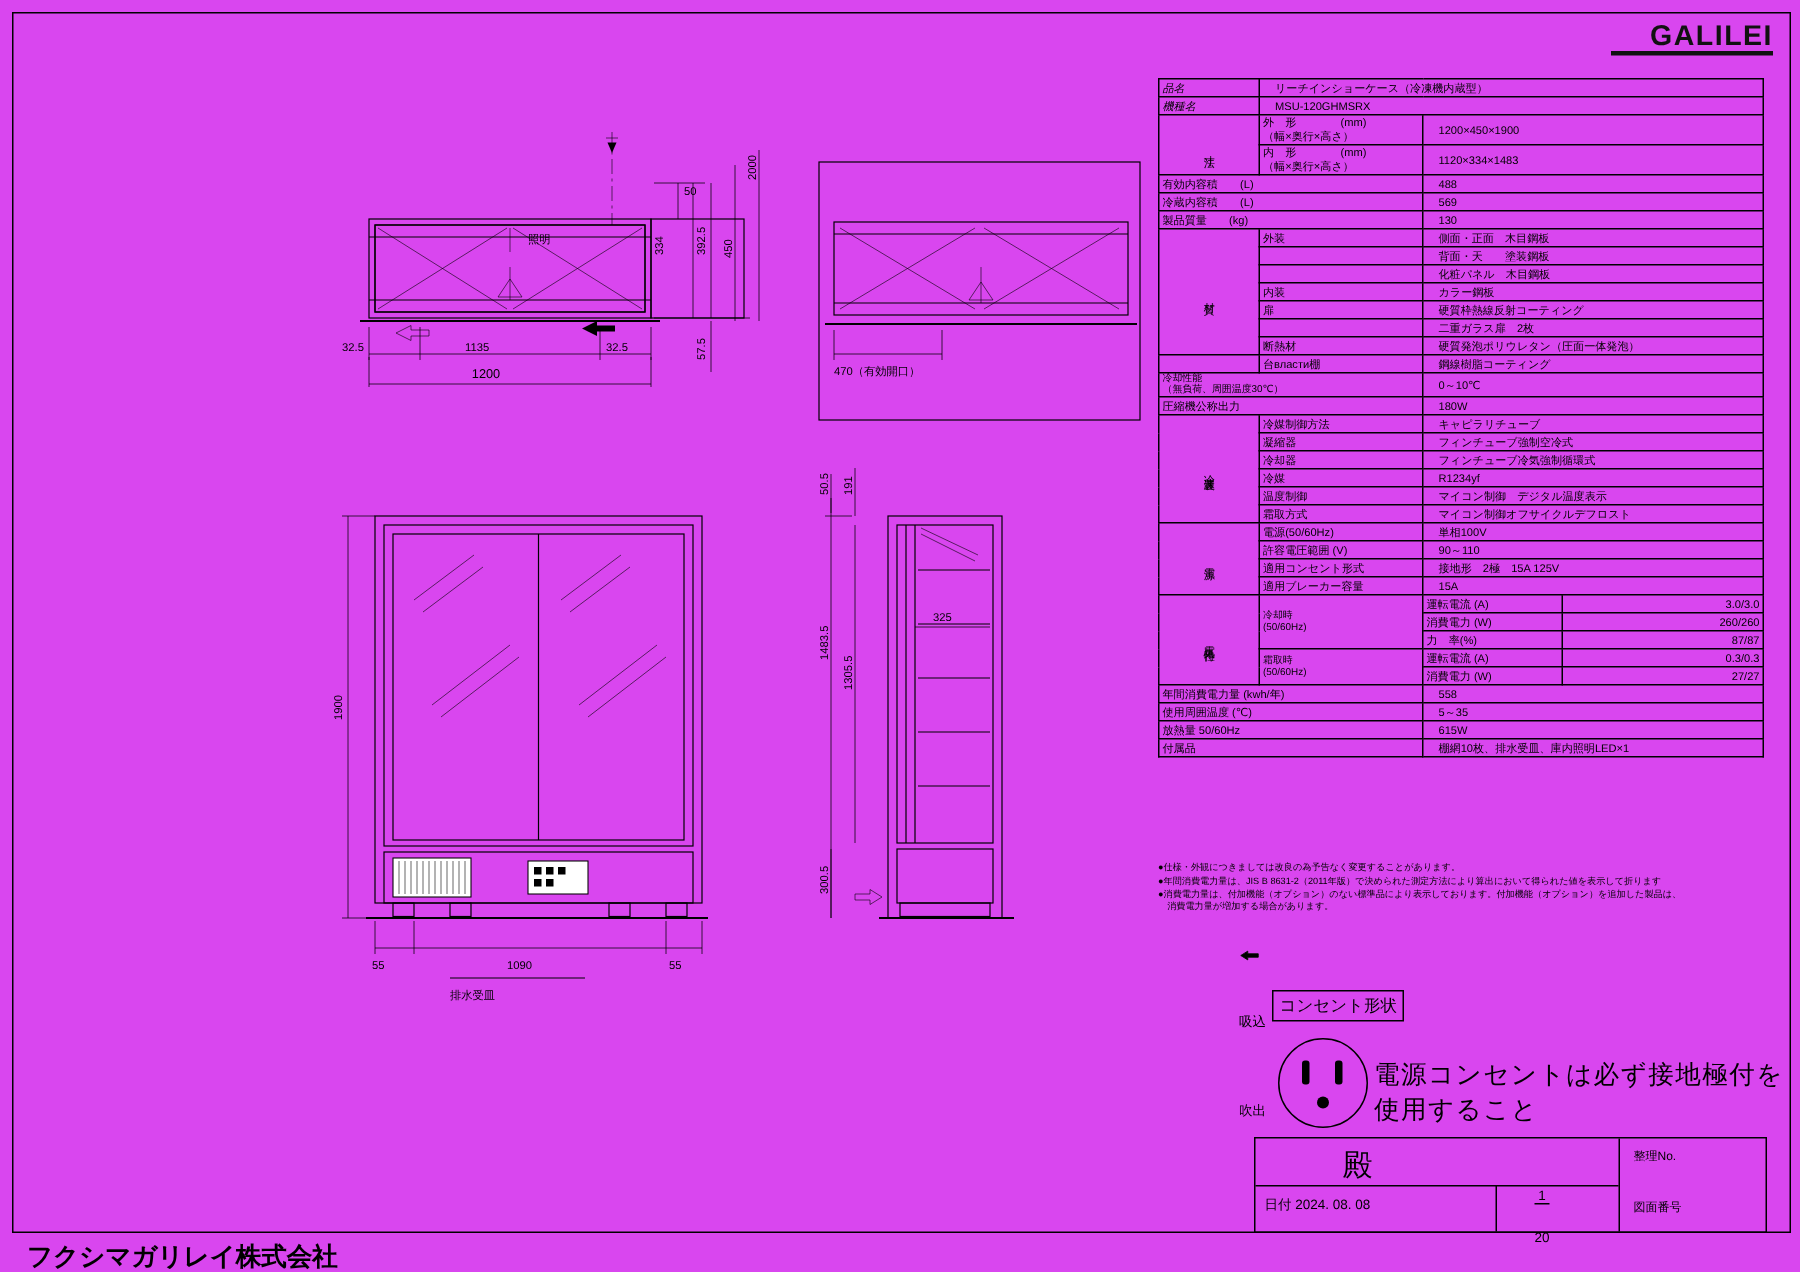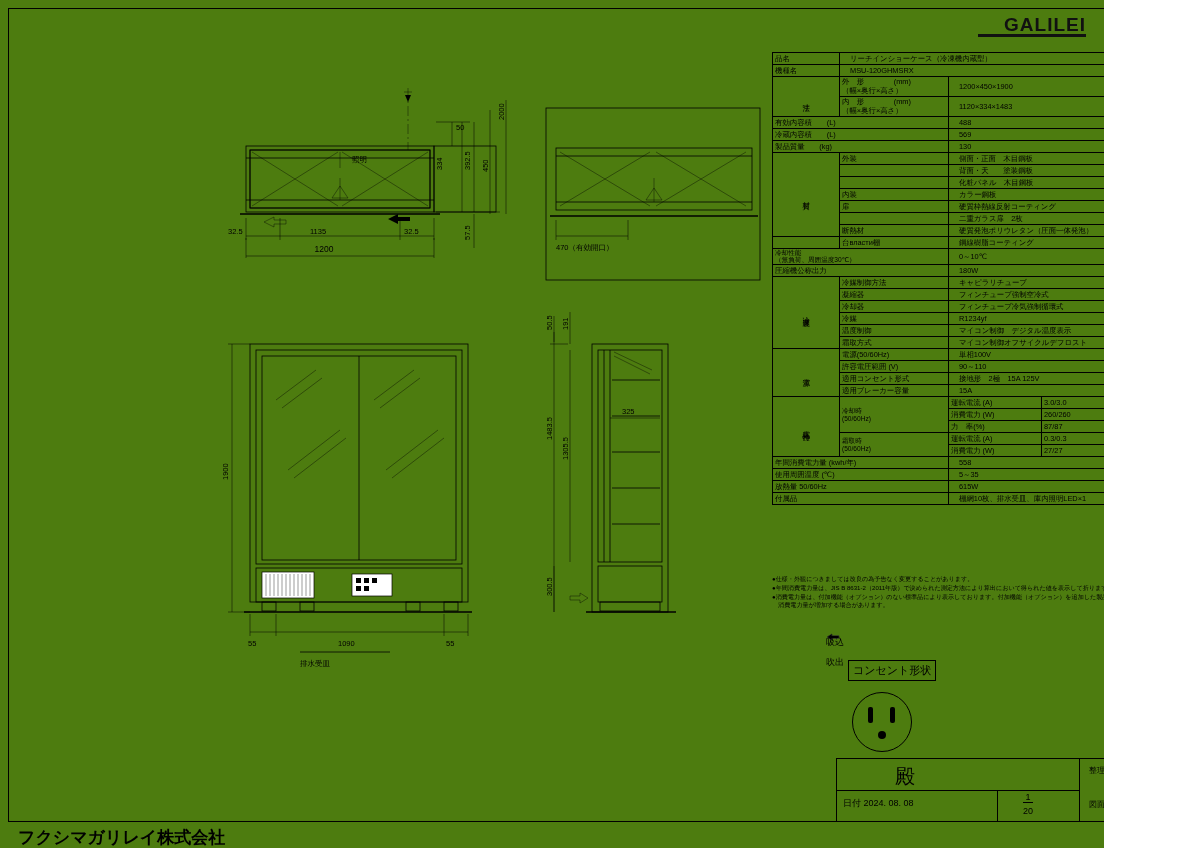--- a/index.html
+++ b/index.html
@@ -1,37 +1,37 @@
 <!DOCTYPE html>
 <html><head>
 <meta charset="utf-8">
 <style>
   html,body{margin:0;padding:0;background:#fff;}
   body{font-family:"Liberation Sans","DejaVu Sans",sans-serif;color:#000;}
-  #sheet{position:relative;width:1104px;height:848px;overflow:hidden;background:#4d7c0f;}
+  #sheet{position:relative;width:1200px;height:848px;overflow:hidden;background:#d946ef;}
   .frame{position:absolute;left:8px;top:8px;width:1184px;height:812px;border:1.5px solid #000;}
   .brand{position:absolute;right:18px;top:14px;font-weight:bold;font-size:19px;letter-spacing:1px;color:#111;}
   .brandbar{position:absolute;right:18px;top:34px;width:108px;height:3px;background:#111;}
   .company{position:absolute;left:18px;top:826px;font-size:17px;font-weight:bold;text-align:right;}
 
   
   .spec{position:absolute;left:772px;top:52px;width:404px;border-collapse:collapse;font-size:7.4px;line-height:1.28;}
   .spec td{border:0.7px solid #000;padding:0px 2px;vertical-align:middle;height:11px;}
-  .spec td.lbl{width:62px;text-align:left;}
+  .spec td.lbl{width:62px;text-align:left;font-style:italic;}
   .spec td.lbl2{width:18px;text-align:center;letter-spacing:-1px;}
   .spec td.val{padding-left:10px;}
-  .spec td.c{text-align:left;}
+  .spec td.c{text-align:right;}
   .vert{writing-mode:vertical-rl;text-orientation:upright;letter-spacing:1px;line-height:1;display:inline-block;}
 
   .note{position:absolute;left:772px;top:575px;width:404px;font-size:6.1px;line-height:1.45;}
   .note div{white-space:nowrap;}
 
   
   .legend{position:absolute;left:826px;top:632px;font-size:9px;line-height:20px;}
-  .legend .row{display:flex;align-items:center;gap:6px;}
+  .legend .row{display:flex;align-items:center;gap:6px;margin-top:39px;}
   .arrowO{display:inline-block;width:14px;height:10px;}
   .konsent{position:absolute;left:848px;top:660px;border:1px solid #000;padding:2px 4px;font-size:11px;}
 
   
   .plug{position:absolute;left:852px;top:692px;width:58px;height:58px;border-radius:50%;border:1.2px solid #000;}
   .plug i{position:absolute;background:#000;}
   .plugtxt{position:absolute;left:916px;top:705px;font-size:17px;letter-spacing:1px;}
 
   
   .areabox{position:absolute;left:930px;top:622px;width:246px;height:78px;border:1px solid #000;}
@@ -43,21 +43,21 @@
 
   
   .tb{position:absolute;left:836px;top:758px;width:340px;height:62px;border:1px solid #000;}
   .tb .v1{position:absolute;left:0;top:31px;width:242px;height:0;border-top:1px solid #000;}
   .tb .c1{position:absolute;left:242px;top:0;width:0;height:62px;border-left:1px solid #000;}
   .tb .c2{position:absolute;left:160px;top:31px;width:0;height:31px;border-left:1px solid #000;}
   .tb .dono{position:absolute;left:58px;top:4px;font-size:20px;}
   .tb .seiri{position:absolute;left:252px;top:6px;font-size:8px;}
   .tb .date{position:absolute;left:6px;top:38px;font-size:9px;}
   .tb .scale{position:absolute;left:186px;top:33px;font-size:9px;text-align:center;}
-  .tb .scale .den{border-top:1px solid #000;padding-top:3px;}
+  .tb .scale .den{border-top:1px solid #000;padding-top:17px;}
   .tb .zu{position:absolute;left:252px;top:40px;font-size:8px;font-family:Liberation Mono, monospace;}
 
   
   svg{position:absolute;left:0;top:0;overflow:visible;}
   .ln{stroke:#000;stroke-width:0.8;fill:none;}
   .lnB{stroke:#000;stroke-width:1.3;fill:none;}
   .dim{stroke:#000;stroke-width:0.5;fill:none;}
   .thin{stroke:#000;stroke-width:0.4;fill:none;}
   .ctr{stroke:#000;stroke-width:0.4;fill:none;stroke-dasharray:10 3 2 3;}
   text{font-family:"Liberation Sans","DejaVu Sans",sans-serif;font-size:8.5px;fill:#000;}
@@ -434,20 +434,21 @@
       </svg>
       <span>吹出</span>
     </div>
   </div>
   <div class="konsent">コンセント形状</div>
   <div class="plug">
     <i style="left:15px;top:14px;width:5px;height:16px;border-radius:2px;"></i>
     <i style="left:37px;top:14px;width:5px;height:16px;border-radius:2px;"></i>
     <i style="left:25px;top:38px;width:8px;height:8px;border-radius:50%;"></i>
   </div>
+  <div class="plugtxt">電源コンセントは必ず接地極付を使用すること</div>
 
 
   <div class="tb">
     <div class="v1"></div>
     <div class="c1"></div>
     <div class="c2"></div>
     <div class="dono">殿</div>
     <div class="seiri">整理No.</div>
     <div class="date">日付 2024. 08. 08</div>
     <div class="scale">

